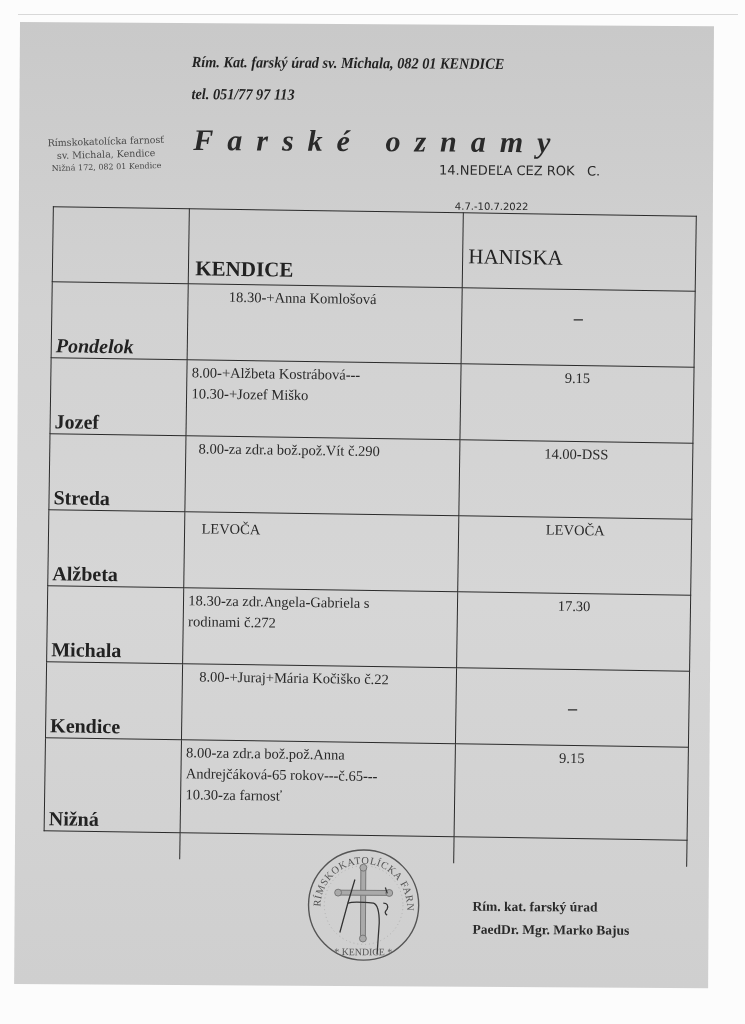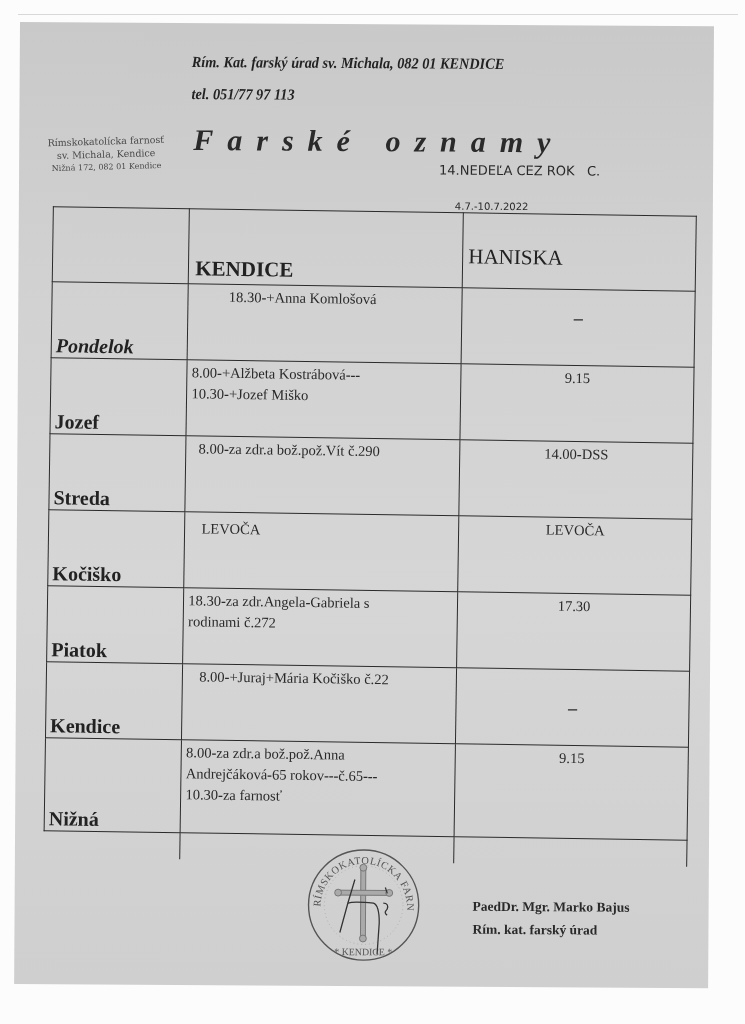--- a/index.html
+++ b/index.html
@@ -247,32 +247,32 @@
           </td>
       <td>
             <div class="ken-text" style="padding-left:12px">8.00-za zdr.a bož.pož.Vít č.290</div>
           </td>
       <td>
             <div class="han-text">14.00-DSS</div>
           </td>
     </tr>
     <tr>
       <td>
-            <span class="day-label">Kočiško</span>
+            <span class="day-label">Alžbeta</span>
           </td>
       <td>
             <div class="ken-text" style="padding-left:16px;padding-top:6px">LEVOČA</div>
           </td>
       <td>
             <div class="han-text">LEVOČA</div>
           </td>
     </tr>
     <tr>
       <td>
-            <span class="day-label">Piatok</span>
+            <span class="day-label">Michala</span>
           </td>
       <td>
             <div class="ken-text"> 18.30-za zdr.Angela-Gabriela s
 rodinami č.272</div>
           </td>
       <td>
             <div class="han-text">17.30</div>
           </td>
     </tr>
     <tr>
@@ -327,17 +327,17 @@
     </g>
     <g fill="none" stroke="#333" stroke-width="1.3">
       <path d="M 51 36 L 44 60 L 36 90"></path>
       <path d="M 44 60 Q 50 58 70 60 Q 76 62 76 80 L 74 112"></path>
       <path d="M 82 44 L 84 50"></path>
       <path d="M 80 60 Q 86 60 84 66 Q 80 70 84 72"></path>
     </g>
   </svg>
 
   <div class="signature">
+    <div>Rím. kat.  farský úrad</div>
     <div>PaedDr. Mgr. Marko Bajus</div>
-    <div>Rím. kat.  farský úrad</div>
   </div>
 
 </div>
 
 </body></html>

